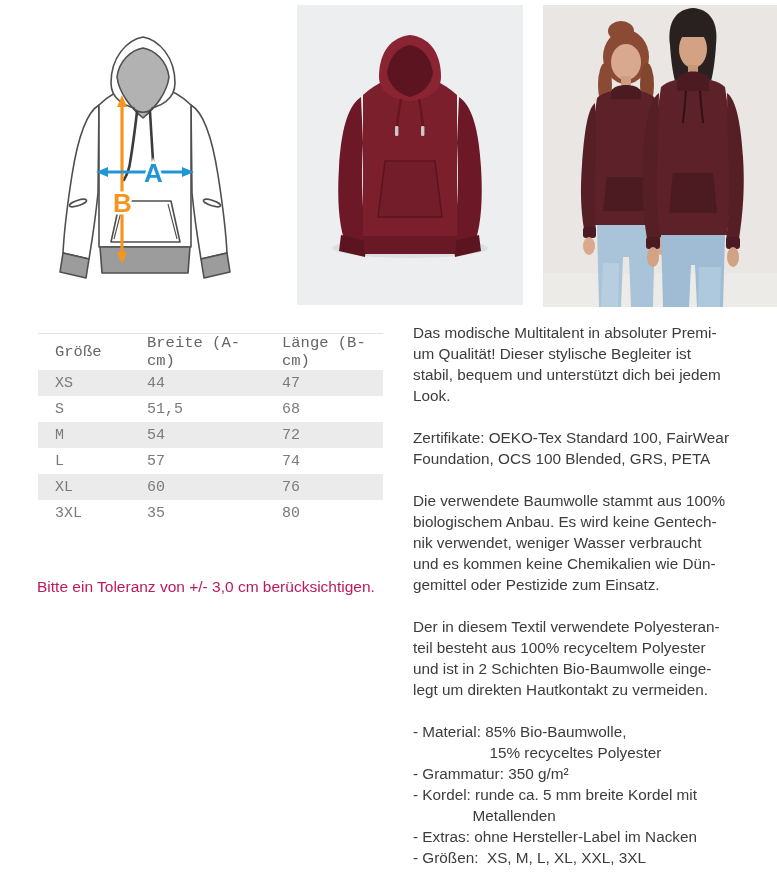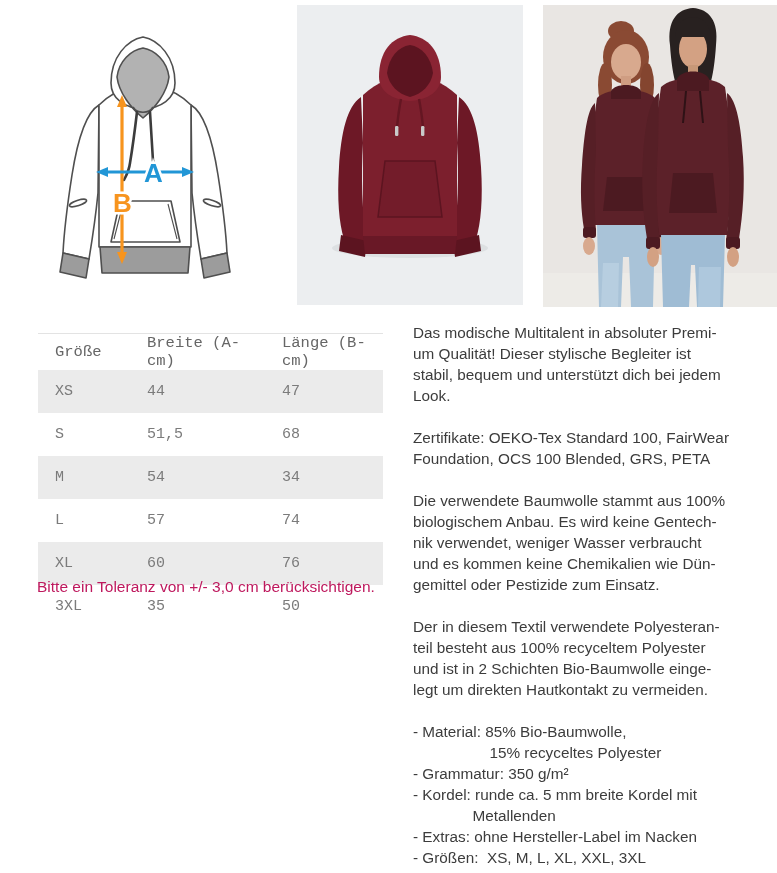--- a/index.html
+++ b/index.html
@@ -12,21 +12,21 @@
   .photo-front{left:297px;top:5px;width:226px;height:300px;}
   .photo-models{left:543px;top:5px;width:234px;height:302px;}
 
   
   .size-table{position:absolute;left:38px;top:333px;width:345px;
               border-collapse:collapse;table-layout:fixed;
               font-size:15px;color:#7b7b7b;font-family:Liberation Mono, monospace;}
   .size-table thead th{font-weight:400;color:#666;text-align:left;
               height:30px;padding:0 0 0 17px;font-size:15.5px;
               border-top:1px solid #e3e3e3;}
-  .size-table td{height:43px;padding:0 0 0 17px;}
+  .size-table td{height:26px;padding:0 0 0 17px;}
   .size-table tbody tr:nth-child(odd){background:#ebebeb;}
   .col-a{width:92px;}.col-b{width:135px;}.col-c{width:118px;}
 
   .tolerance{position:absolute;left:37px;top:578px;width:370px;
              font-size:15.5px;color:#be185d;}
 
   
   .desc{position:absolute;left:413px;top:322px;width:370px;
         font-size:15.3px;line-height:21px;color:#3c3c3c;}
   .desc p{margin:0 0 21px 0;white-space:pre-wrap;}
@@ -183,36 +183,36 @@
         <td>47</td>
       </tr>
       <tr>
         <td>S</td>
         <td>51,5</td>
         <td>68</td>
       </tr>
       <tr>
         <td>M</td>
         <td>54</td>
-        <td>34</td>
+        <td>72</td>
       </tr>
       <tr>
         <td>L</td>
         <td>57</td>
         <td>74</td>
       </tr>
       <tr>
         <td>XL</td>
         <td>60</td>
         <td>76</td>
       </tr>
       <tr>
         <td>3XL</td>
         <td>35</td>
-        <td>50</td>
+        <td>80</td>
       </tr>
     </tbody>
   </table>
 
   <div class="tolerance">Bitte ein Toleranz von +/- 3,0 cm berücksichtigen.</div>
 
   <div class="desc">
     <p>Das modische Multitalent in absoluter Premi-
 um Qualität! Dieser stylische Begleiter ist
 stabil, bequem und unterstützt dich bei jedem

